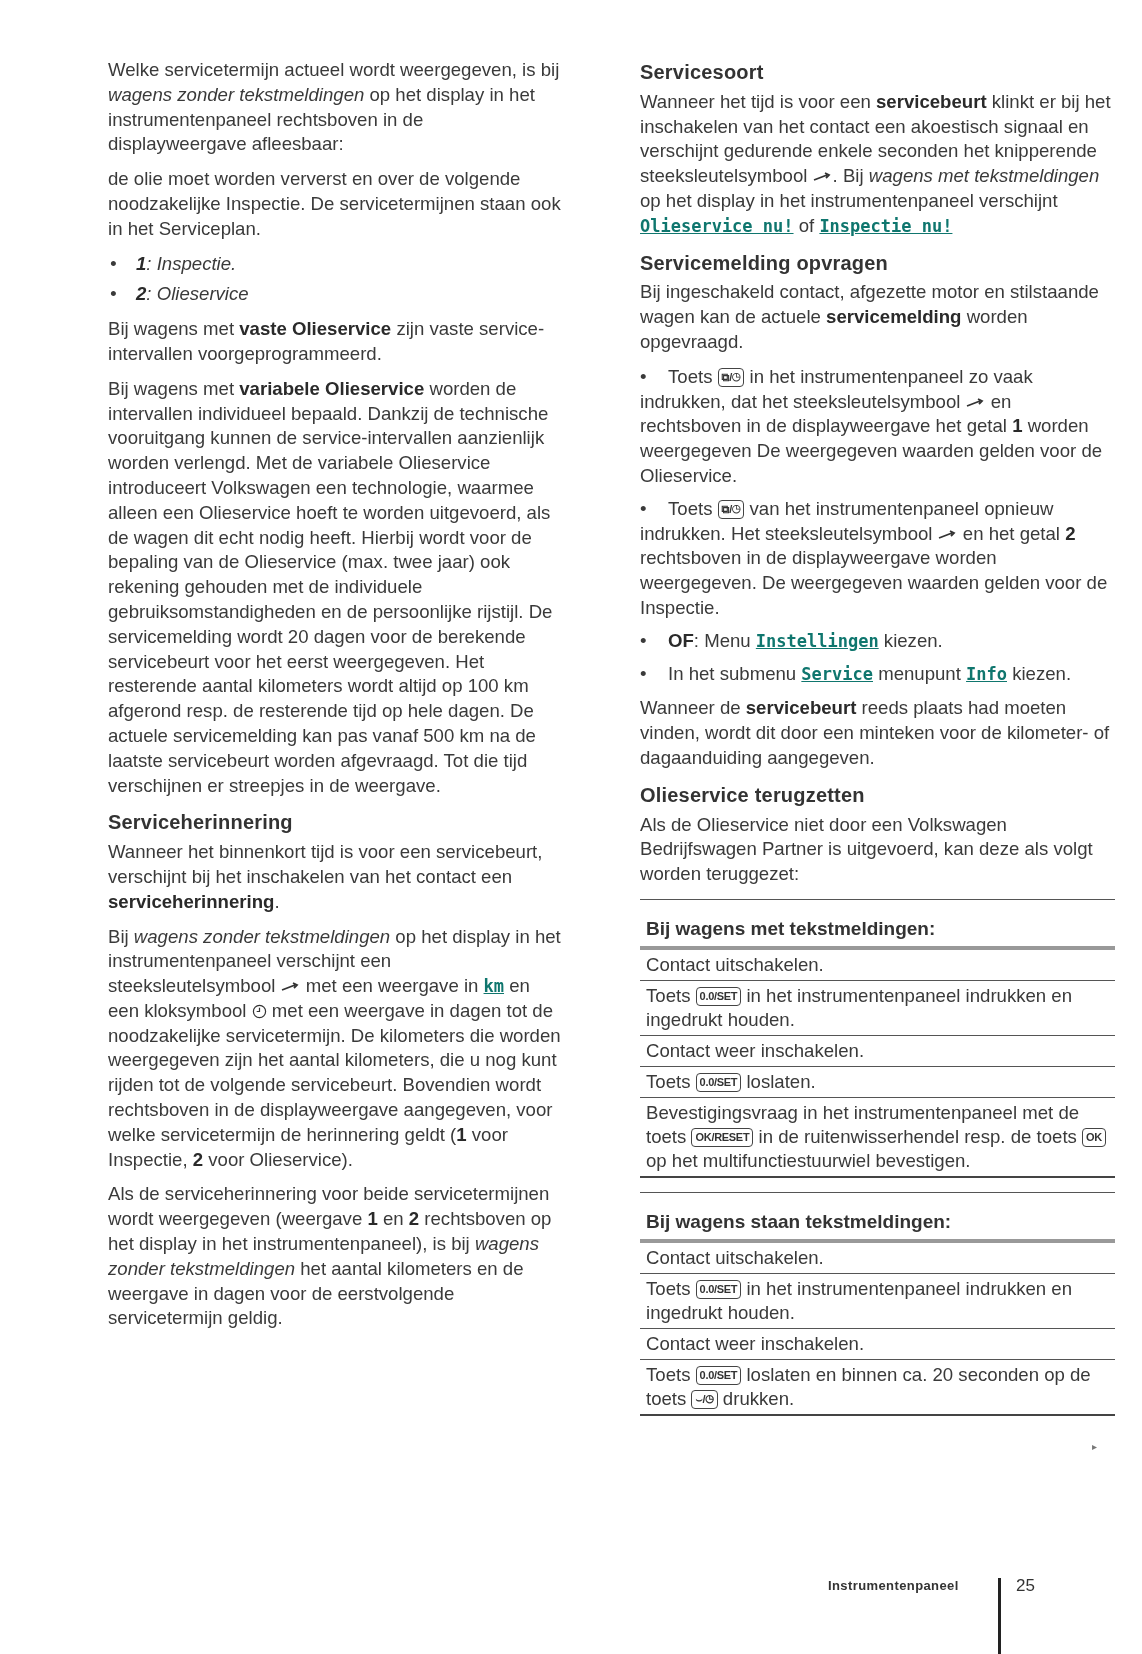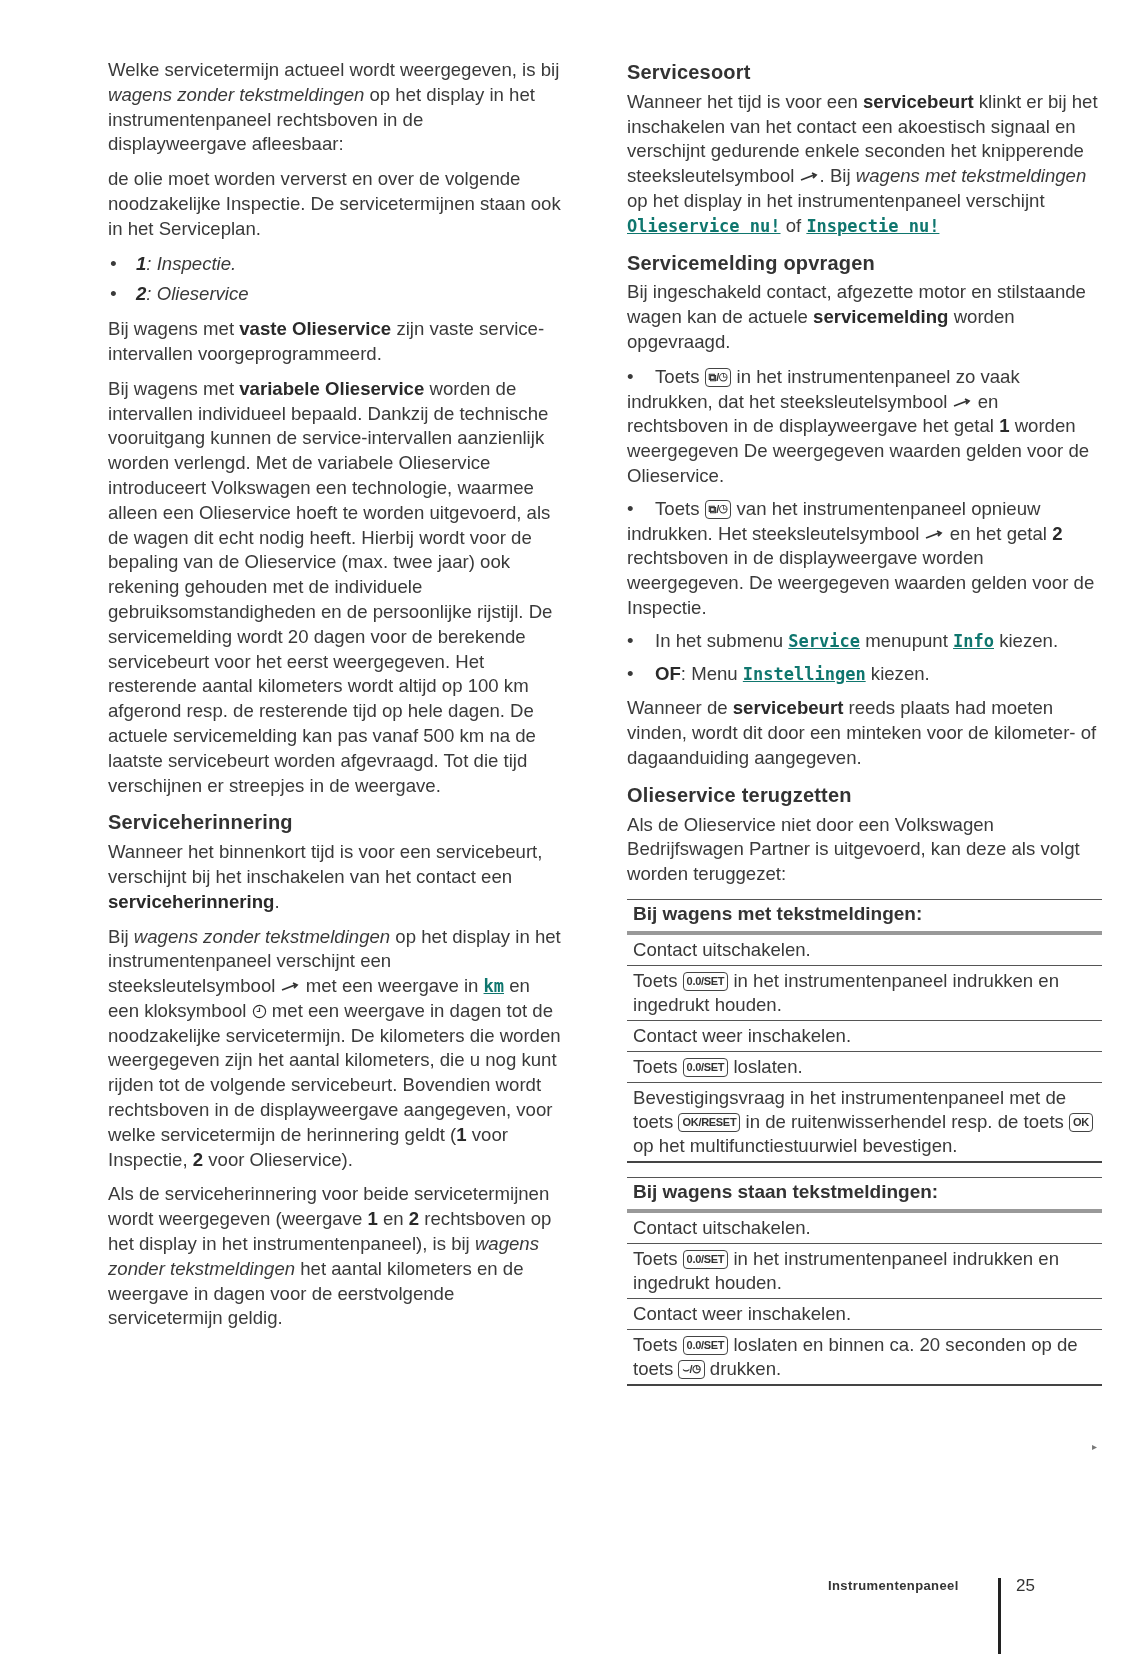--- a/index.html
+++ b/index.html
@@ -1,39 +1,39 @@
 <!DOCTYPE html>
 <html><head>
 <meta charset="utf-8">
 <style>
   html, body { margin:0; padding:0; background:#ffffff; }
   body { width:1142px; height:1654px; position:relative; overflow:hidden;
          font-family:"Liberation Sans", sans-serif; color:#3a3a3a; }
   .col { position:absolute; top:58px; width:455px; font-size:18.6px; line-height:24.8px; }
   .col.left { left:108px; }
-  .col.right { left:627px; width:475px; }
+  .col.right { left:640px; width:475px; }
   p { margin:0 0 10px 0; }
   h2 { font-size:20px; font-weight:bold; color:#333; margin:12px 0 5px 0; letter-spacing:0.2px; }
   .col.right h2:first-child { margin-top:2px; }
   b { color:#2a2a2a; }
   i { font-style:italic; }
   .mono { font-family:"DejaVu Sans Mono", monospace; font-weight:bold; font-size:17px; color:#0f766e;text-decoration:underline; }
   ul.bullets { list-style:none; margin:0 0 10px 0; padding:0; }
   ul.bullets li { position:relative; padding-left:28px; margin-bottom:6px;font-style:italic; }
   ul.bullets li::before { content:"\2022"; position:absolute; left:2px; top:0; }
   ul.steps { list-style:none; margin:0 0 10px 0; padding:0; }
   ul.steps li { position:relative; padding-left:0; margin-bottom:8px; }
   ul.steps li .dot { display:inline-block; width:28px; }
   .key { display:inline-block; border:1.5px solid #444; border-radius:4px; font-size:11px; font-weight:bold;
          font-family:"Liberation Sans", sans-serif; line-height:15px; padding:1px 3px; vertical-align:2px;
          color:#333; letter-spacing:-0.3px; }
   .icon-wrench { display:inline-block; width:20px; height:10px; vertical-align:middle; }
   .icon-clock { display:inline-block; width:15px; height:15px; vertical-align:-2px; }
   table.proc { width:100%; border-collapse:collapse; margin:12px 0 14px 0; border-top:1.5px solid #555; }
-  table.proc th { text-align:left; font-weight:bold; font-size:19px; padding:2px 6px 4px 6px;
+  table.proc th { text-align:left; font-weight:bold; font-size:19px; padding:17px 6px 4px 6px;
                   border-bottom:4px solid #999; color:#333; }
   table.proc td { padding:3px 6px 3px 6px; border-bottom:1.5px solid #555; line-height:24px; }
   table.proc tr:last-child td { border-bottom:2px solid #444; }
   .footer-title { position:absolute; left:828px; top:1578px; font-size:13px; font-weight:bold; color:#333; letter-spacing:0.4px; }
   .footer-bar { position:absolute; left:998px; top:1578px; width:3px; height:76px; background:#222; }
   .footer-num { position:absolute; left:1016px; top:1576px; font-size:17px; color:#333; }
   .mark { position:absolute; left:1092px; top:1441px; font-size:10px; color:#777; }
 </style>
 </head>
 <body>
@@ -67,22 +67,22 @@
 
   <h2>Servicemelding opvragen</h2>
   <p><span>Bij ingeschakeld contact, afgezette motor en stilstaande wagen kan de actuele </span><b>servicemelding</b><span> worden opgevraagd.</span></p>
   <ul class="steps">
     <li><span class="dot">•</span><span>Toets </span><span class="key">⧉/◷</span><span> in het instrumentenpaneel zo vaak indrukken, dat het steeksleutelsymbool </span><svg class="icon-wrench" viewBox="0 0 20 10">
           <path d="M1 8 L14 3 M12 1 L16 3 L13 6" stroke="#333" stroke-width="1.8" fill="none"></path>
         </svg><span> en rechtsboven in de displayweergave het getal </span><b>1</b><span> worden weergegeven De weergegeven waarden gelden voor de Olieservice.</span></li>
     <li><span class="dot">•</span><span>Toets </span><span class="key">⧉/◷</span><span> van het instrumentenpaneel opnieuw indrukken. Het steeksleutelsymbool </span><svg class="icon-wrench" viewBox="0 0 20 10">
           <path d="M1 8 L14 3 M12 1 L16 3 L13 6" stroke="#333" stroke-width="1.8" fill="none"></path>
         </svg><span> en het getal </span><b>2</b><span> rechtsboven in de displayweergave worden weergegeven. De weergegeven waarden gelden voor de Inspectie.</span></li>
+    <li><span class="dot">•</span><b>OF</b><span>: Menu </span><span class="mono">Instellingen</span><span> kiezen.</span></li>
     <li><span class="dot">•</span><span>In het submenu </span><span class="mono">Service</span><span> menupunt </span><span class="mono">Info</span><span> kiezen.</span></li>
-    <li><span class="dot">•</span><b>OF</b><span>: Menu </span><span class="mono">Instellingen</span><span> kiezen.</span></li>
   </ul>
   <p><span>Wanneer de </span><b>servicebeurt</b><span> reeds plaats had moeten vinden, wordt dit door een minteken voor de kilometer- of dagaanduiding aangegeven.</span></p>
 
   <h2>Olieservice terugzetten</h2>
   <p>Als de Olieservice niet door een Volkswagen Bedrijfswagen Partner is uitgevoerd, kan deze als volgt worden teruggezet:</p>
 
   <table class="proc">
     <tbody>
         <tr>
           <th>Bij wagens met tekstmeldingen:</th>

